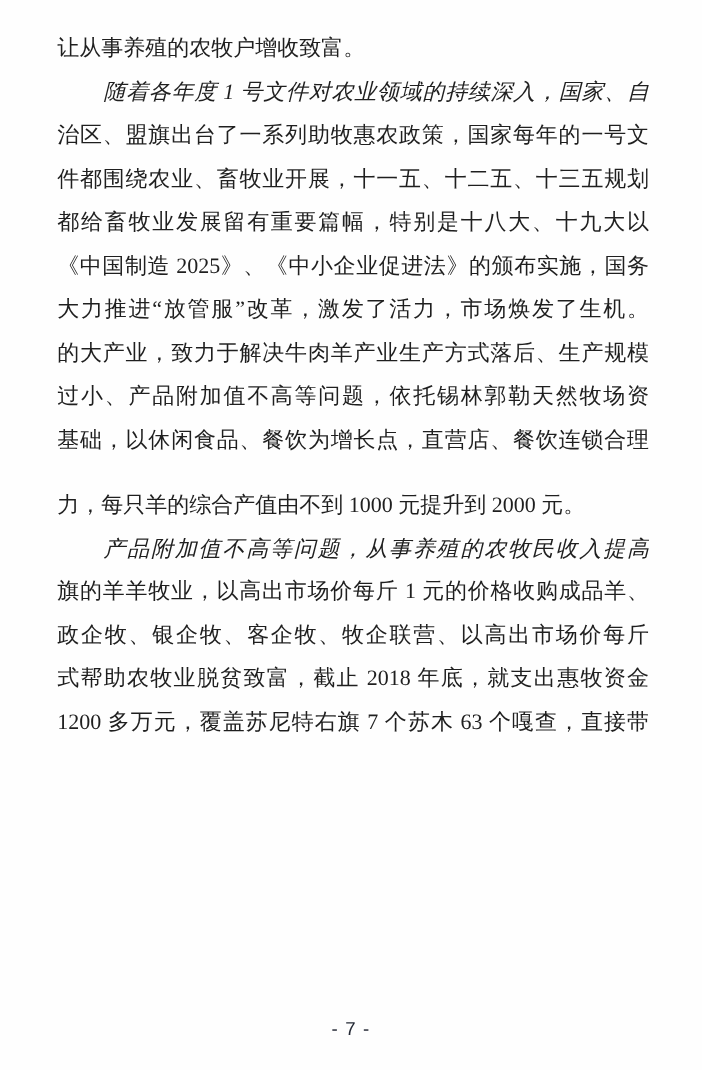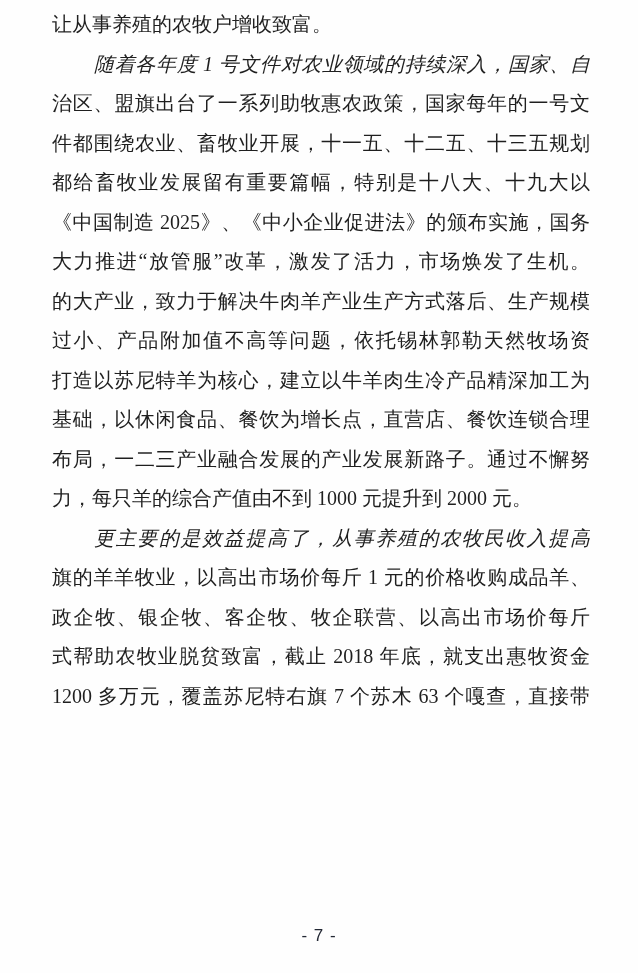--- a/index.html
+++ b/index.html
@@ -27,20 +27,21 @@
     height: 39.5px;
     line-height: 39.5px;
     white-space: normal;
     text-align: justify;
     text-align-last: justify;
     text-justify: inter-character;
     overflow: hidden;
   }
   .line.no-fill {
     text-align-last: left;
+    margin-top: 20px;
   }
   .line.indent {
     text-indent: 42px;
     font-style: italic;
   }
   .footer {
     position: absolute;
     top: 926px;
     left: 0;
     right: 0;
@@ -58,24 +59,22 @@
   <div class="doc-body">
       <div class="line no-fill">让从事养殖的农牧户增收致富。</div>
       <div class="line indent">随着各年度 1 号文件对农业领域的持续深入，国家、自</div>
       <div class="line">治区、盟旗出台了一系列助牧惠农政策，国家每年的一号文</div>
       <div class="line">件都围绕农业、畜牧业开展，十一五、十二五、十三五规划</div>
       <div class="line">都给畜牧业发展留有重要篇幅，特别是十八大、十九大以来，</div>
       <div class="line">《中国制造 2025》、《中小企业促进法》的颁布实施，国务院</div>
       <div class="line">大力推进“放管服”改革，激发了活力，市场焕发了生机。</div>
       <div class="line">的大产业，致力于解决牛肉羊产业生产方式落后、生产规模</div>
       <div class="line">过小、产品附加值不高等问题，依托锡林郭勒天然牧场资源，</div>
-      <div class="line">打造以苏尼特羊为核心，建立以牛羊肉生冷产品精深加工为</div>
       <div class="line">基础，以休闲食品、餐饮为增长点，直营店、餐饮连锁合理</div>
-      <div class="line">布局，一二三产业融合发展的产业发展新路子。通过不懈努</div>
       <div class="line no-fill">力，每只羊的综合产值由不到 1000 元提升到 2000 元。</div>
-      <div class="line indent">更主要的是效益提高了，从事养殖的农牧民收入提高</div>
+      <div class="line indent">产品附加值不高等问题，从事养殖的农牧民收入提高</div>
       <div class="line">旗的羊羊牧业，以高出市场价每斤 1 元的价格收购成品羊、</div>
       <div class="line">政企牧、银企牧、客企牧、牧企联营、以高出市场价每斤</div>
       <div class="line">式帮助农牧业脱贫致富，截止 2018 年底，就支出惠牧资金</div>
       <div class="line">1200 多万元，覆盖苏尼特右旗 7 个苏木 63 个嘎查，直接带</div>
     </div>
   <div class="footer">- 7 -</div>
 </div>
 
 </body></html>

